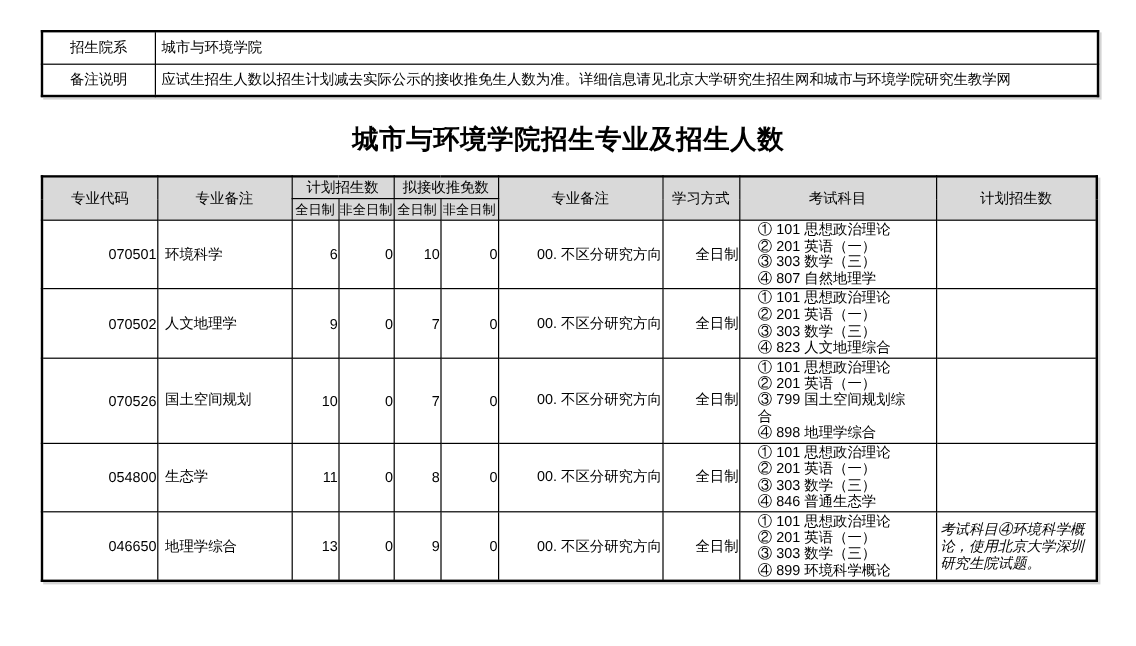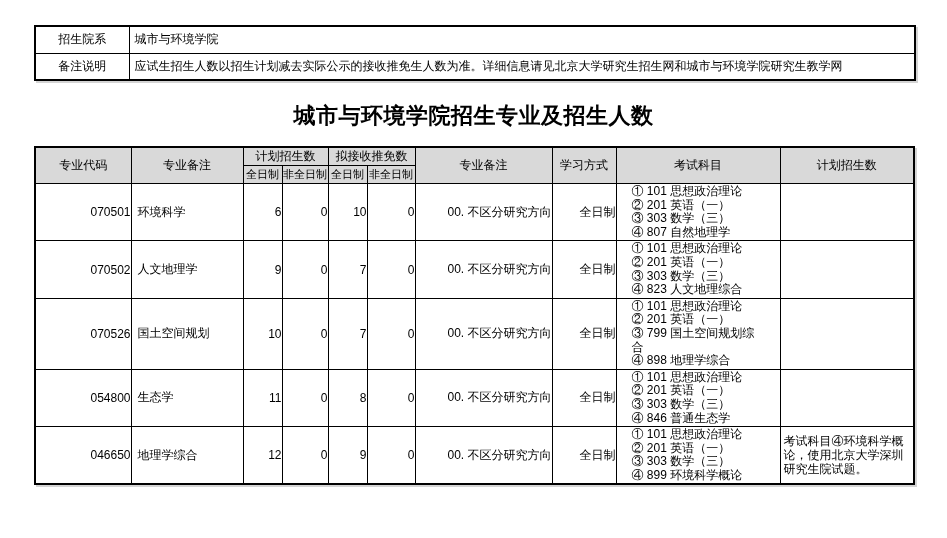--- a/index.html
+++ b/index.html
@@ -81,20 +81,21 @@
     text-align: left;
     padding: 1px 15px;
     white-space: pre-line;
     line-height: 13.6px;
   }
   .remark-cell {
     text-align: left;
     vertical-align: top;
     padding: 2px 3px;
     line-height: 14px;
+    font-style: italic;
   }
 </style>
 </head>
 <body>
 
 <div class="page">
 
   <table class="info-table">
     <colgroup>
         <col style="width:94px">
@@ -202,21 +203,21 @@
         <td class="cell-center">全日制</td>
         <td class="subjects-cell">① 101 思想政治理论
 ② 201 英语（一）
 ③ 303 数学（三）
 ④ 846 普通生态学</td>
         <td class="remark-cell"></td>
       </tr>
       <tr>
         <td class="cell-center">046650</td>
         <td class="cell-left">地理学综合</td>
-        <td class="cell-center">12</td>
+        <td class="cell-center">13</td>
         <td class="cell-center">0</td>
         <td class="cell-center">9</td>
         <td class="cell-center">0</td>
         <td class="direction-cell">00. 不区分研究方向</td>
         <td class="cell-center">全日制</td>
         <td class="subjects-cell">① 101 思想政治理论
 ② 201 英语（一）
 ③ 303 数学（三）
 ④ 899 环境科学概论</td>
         <td class="remark-cell">考试科目④环境科学概论，使用北京大学深圳研究生院试题。</td>

